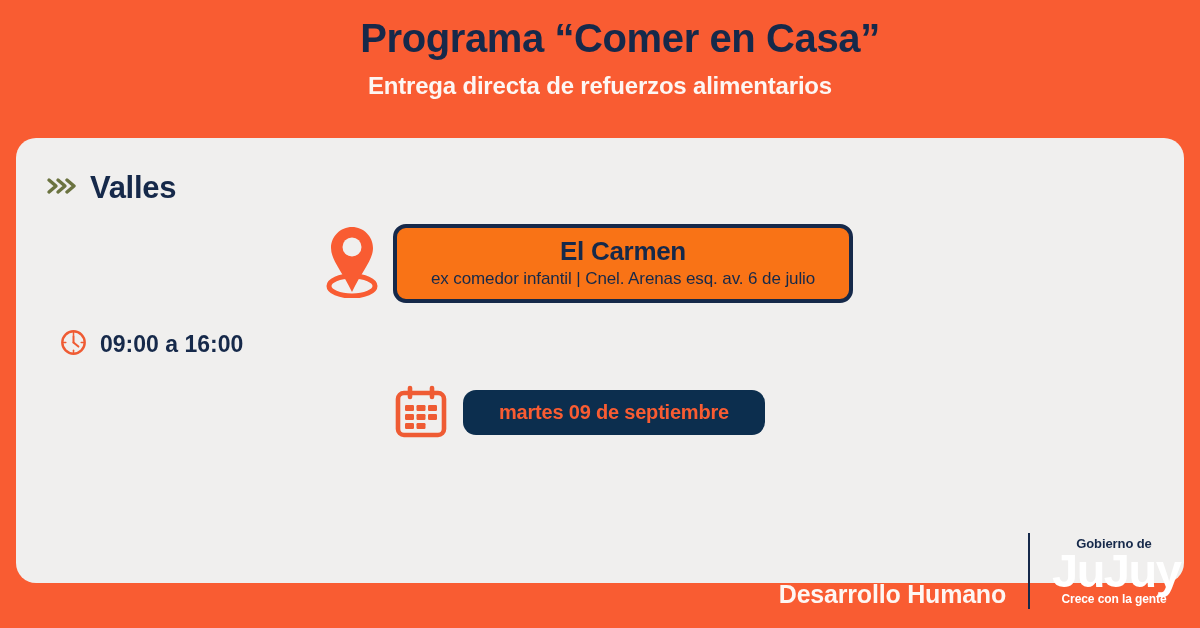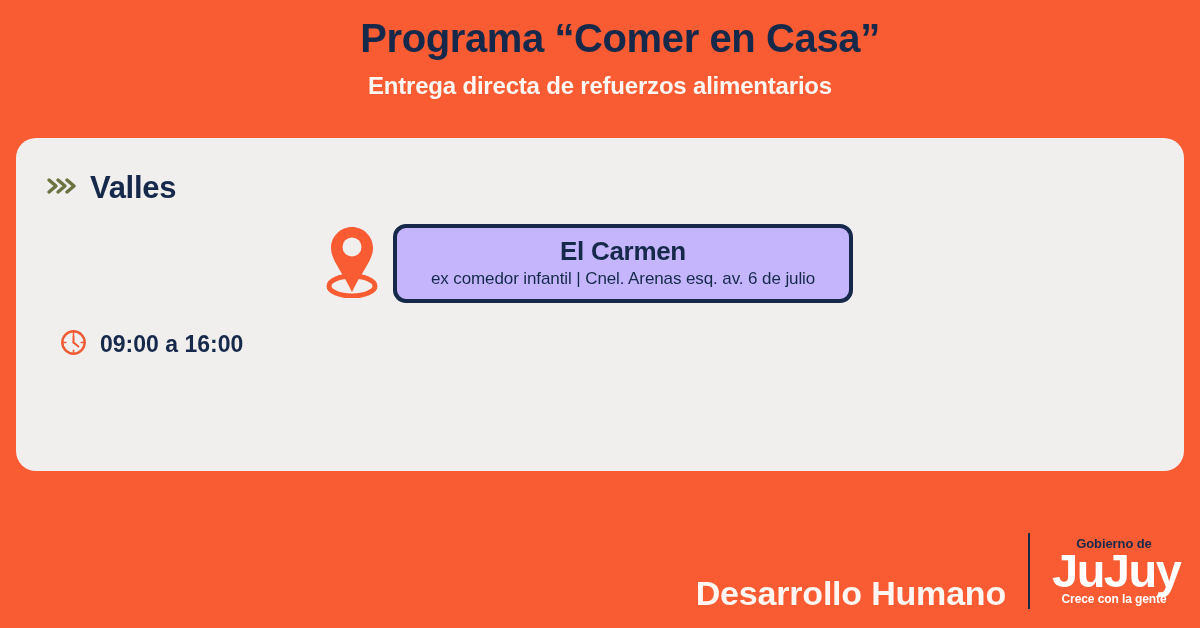--- a/index.html
+++ b/index.html
@@ -38,21 +38,21 @@
     margin-top: 10px;
     letter-spacing: -0.2px;
   }
 
   
   .panel {
     position: absolute;
     left: 16px;
     top: 138px;
     width: 1168px;
-    height: 333px;
+    height: 445px;
     background: #f0efee;
     border-radius: 20px;
   }
 
   .region-row {
     display: flex;
     align-items: center;
     gap: 14px;
     padding: 32px 0 0 30px;
   }
@@ -72,21 +72,21 @@
     align-items: center;
     justify-content: center;
     gap: 14px;
     margin-top: 18px;
     padding-right: 22px;
   }
 
   .pin-icon { flex: 0 0 auto; }
 
   .location-card {
-    background: #c4b5fd;
+    background: #f97316;
     border: 4px solid #16294a;
     border-radius: 13px;
     padding: 7px 20px 10px;
     min-width: 460px;
     text-align: center;
   }
 
   .location-title {
     font-size: 26px;
     font-weight: bold;
@@ -155,21 +155,21 @@
     line-height: 1.12;
   }
 
   .ministry-line1 {
     font-size: 24px;
     font-weight: normal;
     letter-spacing: 0.2px;
   }
 
   .ministry-line2 {
-    font-size: 34px;
+    font-size: 25px;
     font-weight: bold;
     letter-spacing: -0.2px;
     margin-top: 45px;
   }
 
   .footer-divider {
     width: 2px;
     height: 76px;
     background: #16294a;
     flex: 0 0 auto;
@@ -255,20 +255,42 @@
         </g>
         <g stroke="#ef5b33" stroke-width="2" stroke-linecap="round">
           <line x1="13.5" y1="13.5" x2="13.5" y2="7"></line>
           <line x1="13.5" y1="13.5" x2="18.4" y2="17.6"></line>
         </g>
       </svg>
     </span>
     <span class="time-text">09:00 a 16:00</span>
   </div>
 
+  <div class="date-row">
+    <span>
+      <svg width="52" height="54" viewBox="0 0 52 54" aria-hidden="true">
+        <g fill="none" stroke="#ef5b33" stroke-width="4.6" stroke-linecap="round">
+          <line x1="15" y1="4" x2="15" y2="13"></line>
+          <line x1="37" y1="4" x2="37" y2="13"></line>
+        </g>
+        <rect x="3" y="9" width="46" height="42" rx="6" fill="none" stroke="#ef5b33" stroke-width="4.6"></rect>
+        <g fill="#ef5b33">
+          <rect x="10" y="21" width="9" height="6" rx="1.2"></rect>
+          <rect x="21.5" y="21" width="9" height="6" rx="1.2"></rect>
+          <rect x="33" y="21" width="9" height="6" rx="1.2"></rect>
+          <rect x="10" y="30" width="9" height="6" rx="1.2"></rect>
+          <rect x="21.5" y="30" width="9" height="6" rx="1.2"></rect>
+          <rect x="33" y="30" width="9" height="6" rx="1.2"></rect>
+          <rect x="10" y="39" width="9" height="6" rx="1.2"></rect>
+          <rect x="21.5" y="39" width="9" height="6" rx="1.2"></rect>
+        </g>
+      </svg>
+    </span>
+    <span class="date-badge">martes 09 de septiembre</span>
+  </div>
 </div>
 
 <div class="footer">
   <div class="ministry">
     <div class="ministry-line2">Desarrollo Humano</div>
   </div>
 
   <div class="footer-divider"></div>
 
   <div class="gov-logo">

